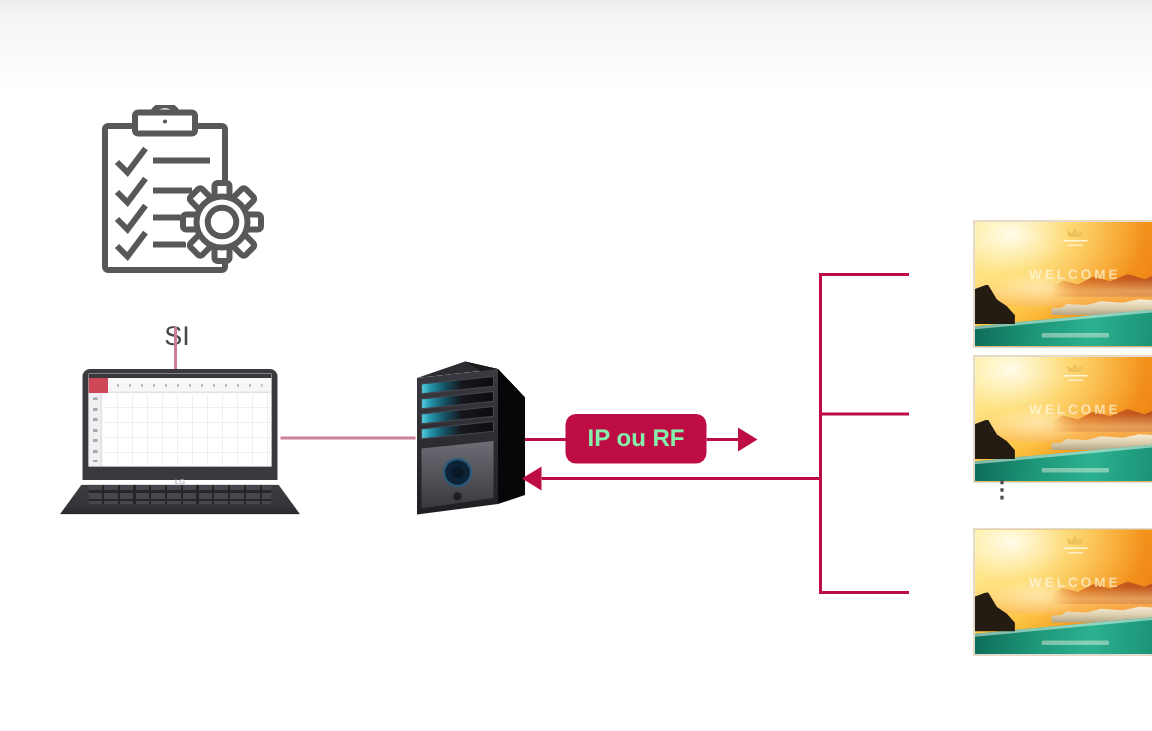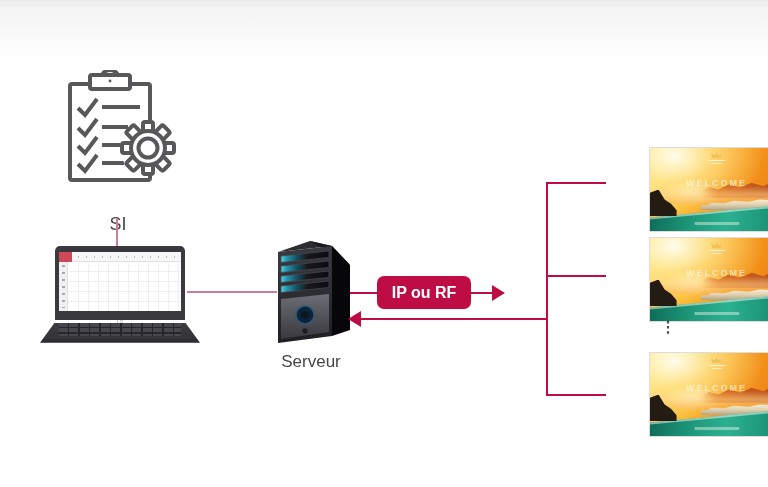--- a/index.html
+++ b/index.html
@@ -27,21 +27,21 @@
   
   .lbl { position:absolute; text-align:center; color:#474747; }
   .lbl-si { left:97px; top:214px; width:42px; font-size:18px; }
   .lbl-laptop { left:5px; top:349px; width:225px; font-size:17px; line-height:21.5px; }
   .lbl-server { left:261px; top:352px; width:100px; font-size:17px; }
 
   
   .badge {
     position:absolute; left:377px; top:276px; width:94px; height:33px;
     background:var(--color-accent,#be0d45); border-radius:7px;
-    color:#ffffff; font-size:16px; font-weight:bold; text-align:center; line-height:33px;
+    color:#86efac; font-size:16px; font-weight:bold; text-align:center; line-height:33px;
   }
 
   
   .laptop { position:absolute; left:40px; top:246px; width:160px; height:96px; }
   .lap-screen {
     position:relative; margin:0 auto; width:130px; height:74px;
     background:#3a3a3e; border-radius:5px 5px 0 0; padding:3px 4px 9px 4px;
   }
   .lap-display { position:relative; width:100%; height:100%; background:#fdfdfe; overflow:hidden; }
   .app-topbar { position:absolute; left:0; top:0; width:100%; height:3px; background:#38383c; }
@@ -207,21 +207,20 @@
     <polygon points="5,18 53,13 53,19.5 5,24.5" fill="url(#bayG)" stroke="#45454d" stroke-width="0.8"></polygon>
     <polygon points="5,28 53,23 53,29.5 5,34.5" fill="url(#bayG)" stroke="#45454d" stroke-width="0.8"></polygon>
     <polygon points="5,38 53,33 53,39.5 5,44.5" fill="url(#bayG)" stroke="#45454d" stroke-width="0.8"></polygon>
     <polygon points="5,48 53,43 53,49.5 5,54.5" fill="url(#bayG)" stroke="#45454d" stroke-width="0.8"></polygon>
     <polygon points="5,61 53,56 53,94 5,101" fill="url(#panelG)"></polygon>
     <circle cx="29" cy="77" r="9" fill="#0d2438" stroke="#2a5a7a" stroke-width="1.5"></circle>
     <circle cx="29" cy="77" r="4" fill="#081826"></circle>
     <circle cx="29" cy="93" r="3" fill="#1c1c21" stroke="#3a3a40" stroke-width="1"></circle>
   </svg>
 
-  <div class="lbl lbl-server">Serveur</div>
 
   <div class="hline" style="left:350px; top:292px; width:28px;"></div>
   <div class="badge">IP ou RF</div>
   <div class="hline" style="left:471px; top:292px; width:22px;"></div>
   <div class="arrow-r" style="left:492px; top:285px;"></div>
 
   <div class="hline" style="left:361px; top:318px; width:186px;"></div>
   <div class="arrow-l" style="left:348px; top:311px;"></div>
 
   <div class="vline" style="left:546px; top:182px; height:214px;"></div>

